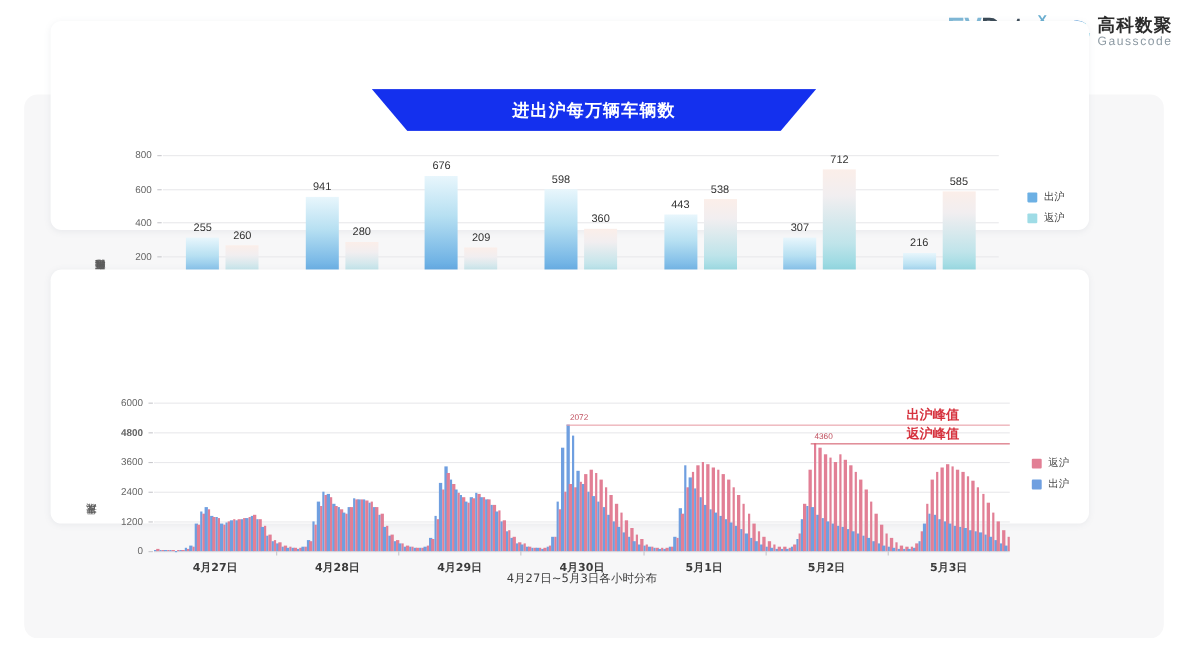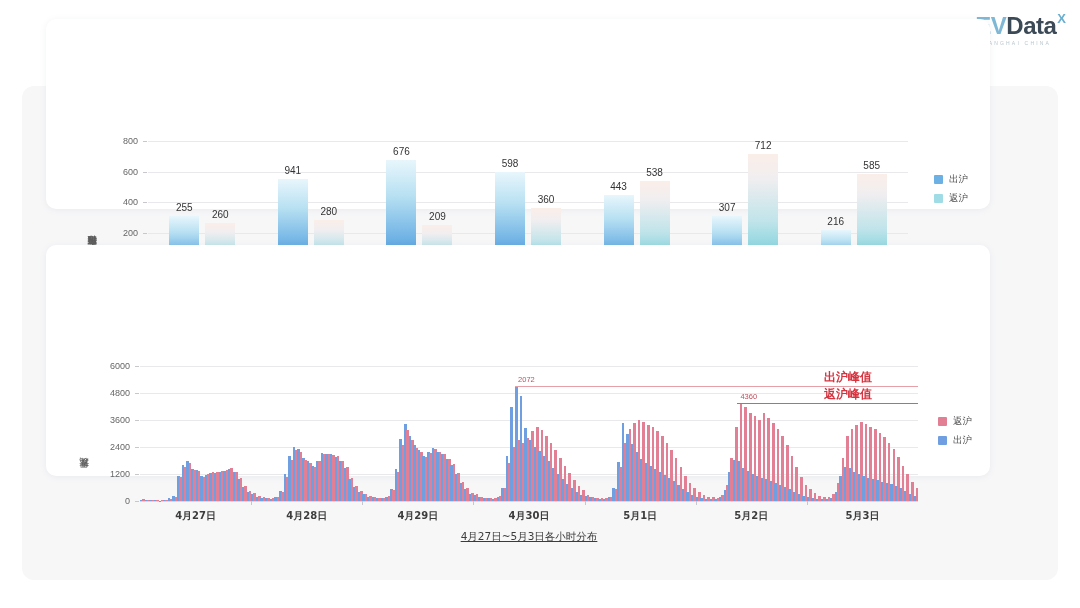--- a/index.html
+++ b/index.html
@@ -119,27 +119,48 @@
     <div class="logos">
 
       <div class="evdata">
         <div class="evdata-row">
           <span class="evdata-word"><span class="ev">EV</span><span>Data</span></span>
           <span class="evdata-x">X</span>
         </div>
         <div class="evdata-sub">SHANGHAI CHINA</div>
       </div>
 
+      <div class="gauss">
+        <span class="gauss-mark">
+          <svg viewBox="0 0 26 26" width="26" height="26">
+            <defs>
+              <linearGradient id="gg" x1="0" y1="0" x2="1" y2="1">
+                <stop offset="0%" stop-color="#2f6fd0"></stop>
+                  <stop offset="100%" stop-color="#3ec8d8"></stop>
+              </linearGradient>
+            </defs>
+            <path d="M13 1.6A11.4 11.4 0 1 0 24.4 13h-8.2v4.6h3.1A6.9 6.9 0 1 1 13 6.1c1.7 0 3.3.6 4.5 1.6l3.3-3.3A11.3 11.3 0 0 0 13 1.6z" fill="url(#gg)"></path>
+            <rect x="16.6" y="4.2" width="4.4" height="4.4" rx="1" fill="#3ec8d8"></rect>
+          </svg>
+        </span>
+        <span class="gauss-text">
+          <span class="gauss-cn">高科数聚</span>
+          <span class="gauss-en">Gausscode</span>
+        </span>
+      </div>
 
     </div>
   </div>
 
   <div class="panel"></div>
 
   <div class="card card-1"></div>
+  <div class="banner banner-1">
+    <span class="banner-text">进出沪每万辆车辆数</span>
+  </div>
   <div id="chart1">
       <div class="axis-label-y" style="left:86px; top:149px; height:104px;">每万辆出行车辆数</div>
       <div class="axis-base" style="left:148px; top:263px; width:760px;"></div>
       <div class="tick-mark" style="left:143px; top:263px;"></div>
       <div class="tick-y" style="left:104px; top:263px;">0</div>
       <div class="gridline" style="left:148px; top:232.5px; width:760px;"></div>
       <div class="tick-mark" style="left:143px; top:232.5px;"></div>
       <div class="tick-y" style="left:104px; top:232.5px;">200</div>
       <div class="gridline" style="left:148px; top:202px; width:760px;"></div>
       <div class="tick-mark" style="left:143px; top:202px;"></div>
@@ -213,21 +234,21 @@
       <div class="tick-mark" style="left:135px; top:474px;"></div>
       <div class="tick-y" style="left:96px; top:474px;">1200</div>
       <div class="gridline" style="left:140px; top:447px; width:778px;"></div>
       <div class="tick-mark" style="left:135px; top:447px;"></div>
       <div class="tick-y" style="left:96px; top:447px;">2400</div>
       <div class="gridline" style="left:140px; top:420px; width:778px;"></div>
       <div class="tick-mark" style="left:135px; top:420px;"></div>
       <div class="tick-y" style="left:96px; top:420px;">3600</div>
       <div class="gridline" style="left:140px; top:393px; width:778px;"></div>
       <div class="tick-mark" style="left:135px; top:393px;"></div>
-      <div class="tick-y" style="left:96px; top:393px;">4800</div>
+      <div class="tick-y" style="left:96px; top:393px;font-weight:bold;">4800</div>
       <div class="gridline" style="left:140px; top:366px; width:778px;"></div>
       <div class="tick-mark" style="left:135px; top:366px;"></div>
       <div class="tick-y" style="left:96px; top:366px;">6000</div>
       <div class="hbar blue" style="left:140px; top:499.65px; height:1.35px;"></div>
       <div class="hbar red" style="left:142.3154761904762px; top:499.425px; height:1.5750000000000002px;"></div>
       <div class="hbar blue" style="left:144.63095238095238px; top:500.1px; height:0.9px;"></div>
       <div class="hbar red" style="left:146.94642857142858px; top:499.875px; height:1.125px;"></div>
       <div class="hbar blue" style="left:149.26190476190476px; top:500.325px; height:0.675px;"></div>
       <div class="hbar red" style="left:151.57738095238096px; top:500.2125px; height:0.7875000000000001px;"></div>
       <div class="hbar blue" style="left:153.89285714285714px; top:500.4375px; height:0.6px;"></div>
@@ -566,21 +587,21 @@
       <div class="tick-mark" style="left:362.2857142857143px; top:501px; width:1px; height:4px;"></div>
       <div class="xtick-label" style="left:417.85714285714283px; top:509px; font-weight:bold;">4月29日</div>
       <div class="tick-mark" style="left:473.42857142857144px; top:501px; width:1px; height:4px;"></div>
       <div class="xtick-label" style="left:529px; top:509px; font-weight:bold;">4月30日</div>
       <div class="tick-mark" style="left:584.5714285714286px; top:501px; width:1px; height:4px;"></div>
       <div class="xtick-label" style="left:640.1428571428571px; top:509px; font-weight:bold;">5月1日</div>
       <div class="tick-mark" style="left:695.7142857142857px; top:501px; width:1px; height:4px;"></div>
       <div class="xtick-label" style="left:751.2857142857142px; top:509px; font-weight:bold;">5月2日</div>
       <div class="tick-mark" style="left:806.8571428571429px; top:501px; width:1px; height:4px;"></div>
       <div class="xtick-label" style="left:862.4285714285714px; top:509px; font-weight:bold;">5月3日</div>
-      <div class="c2-xlabel" style="left:529px; top:530px;text-decoration:underline;">4月27日~5月3日各小时分布</div>
+      <div class="c2-xlabel" style="left:529px; top:519px;">4月27日~5月3日各小时分布</div>
       <div class="peakline" style="left:515.1071428571429px; top:385.9125px; width:402.8928571428571px;"></div>
       <div class="peak-val" style="left:518.1071428571429px; top:374.9125px;">2072</div>
       <div class="peak-name" style="left:824px; top:368.9125px;">出沪峰值</div>
       <div class="peakline strong" style="left:737.3928571428572px; top:402.9px; width:180.60714285714278px;"></div>
       <div class="peak-val" style="left:740.3928571428572px; top:391.9px;">4360</div>
       <div class="peak-name" style="left:824px; top:385.9px;">返沪峰值</div>
       <div class="legend" style="left:938px; top:415px;">
         <div class="legend-item">
       <span class="legend-swatch" style="background:#e27f95"></span>
       <span class="legend-label">返沪</span>

